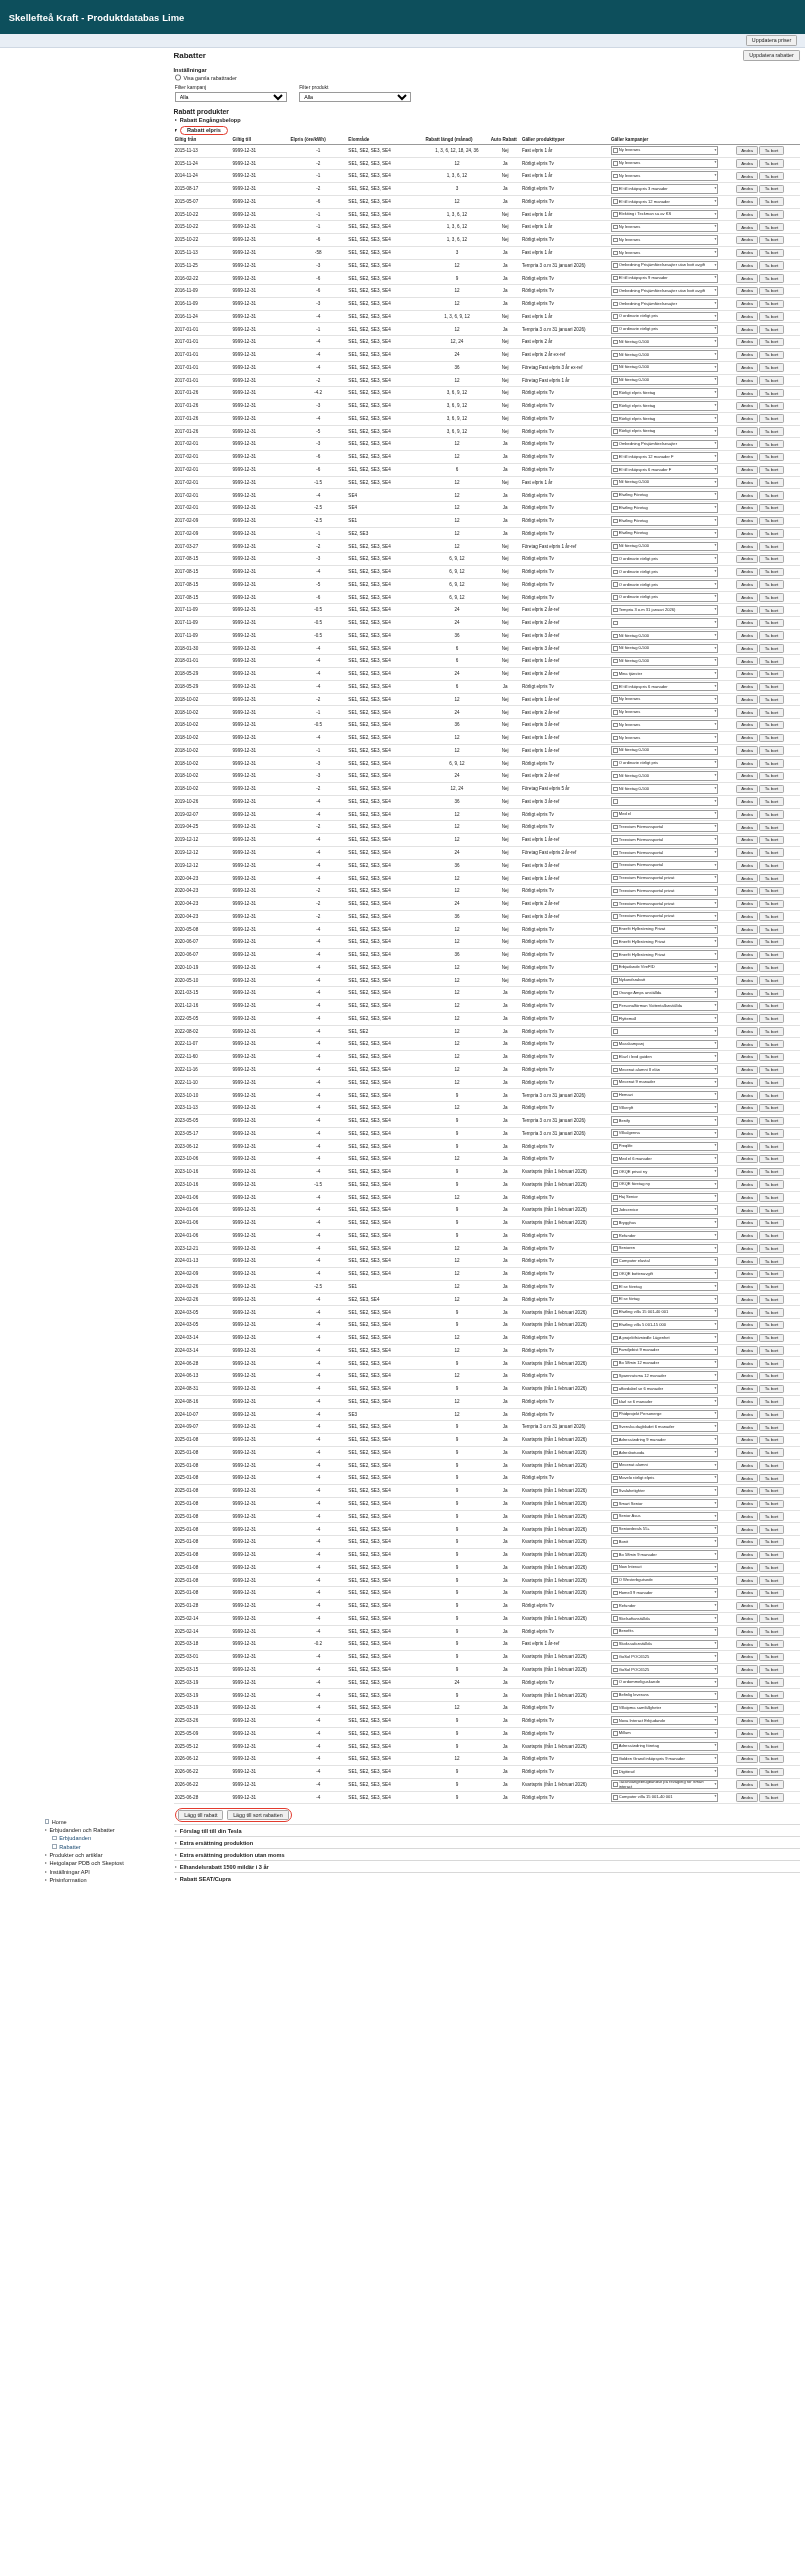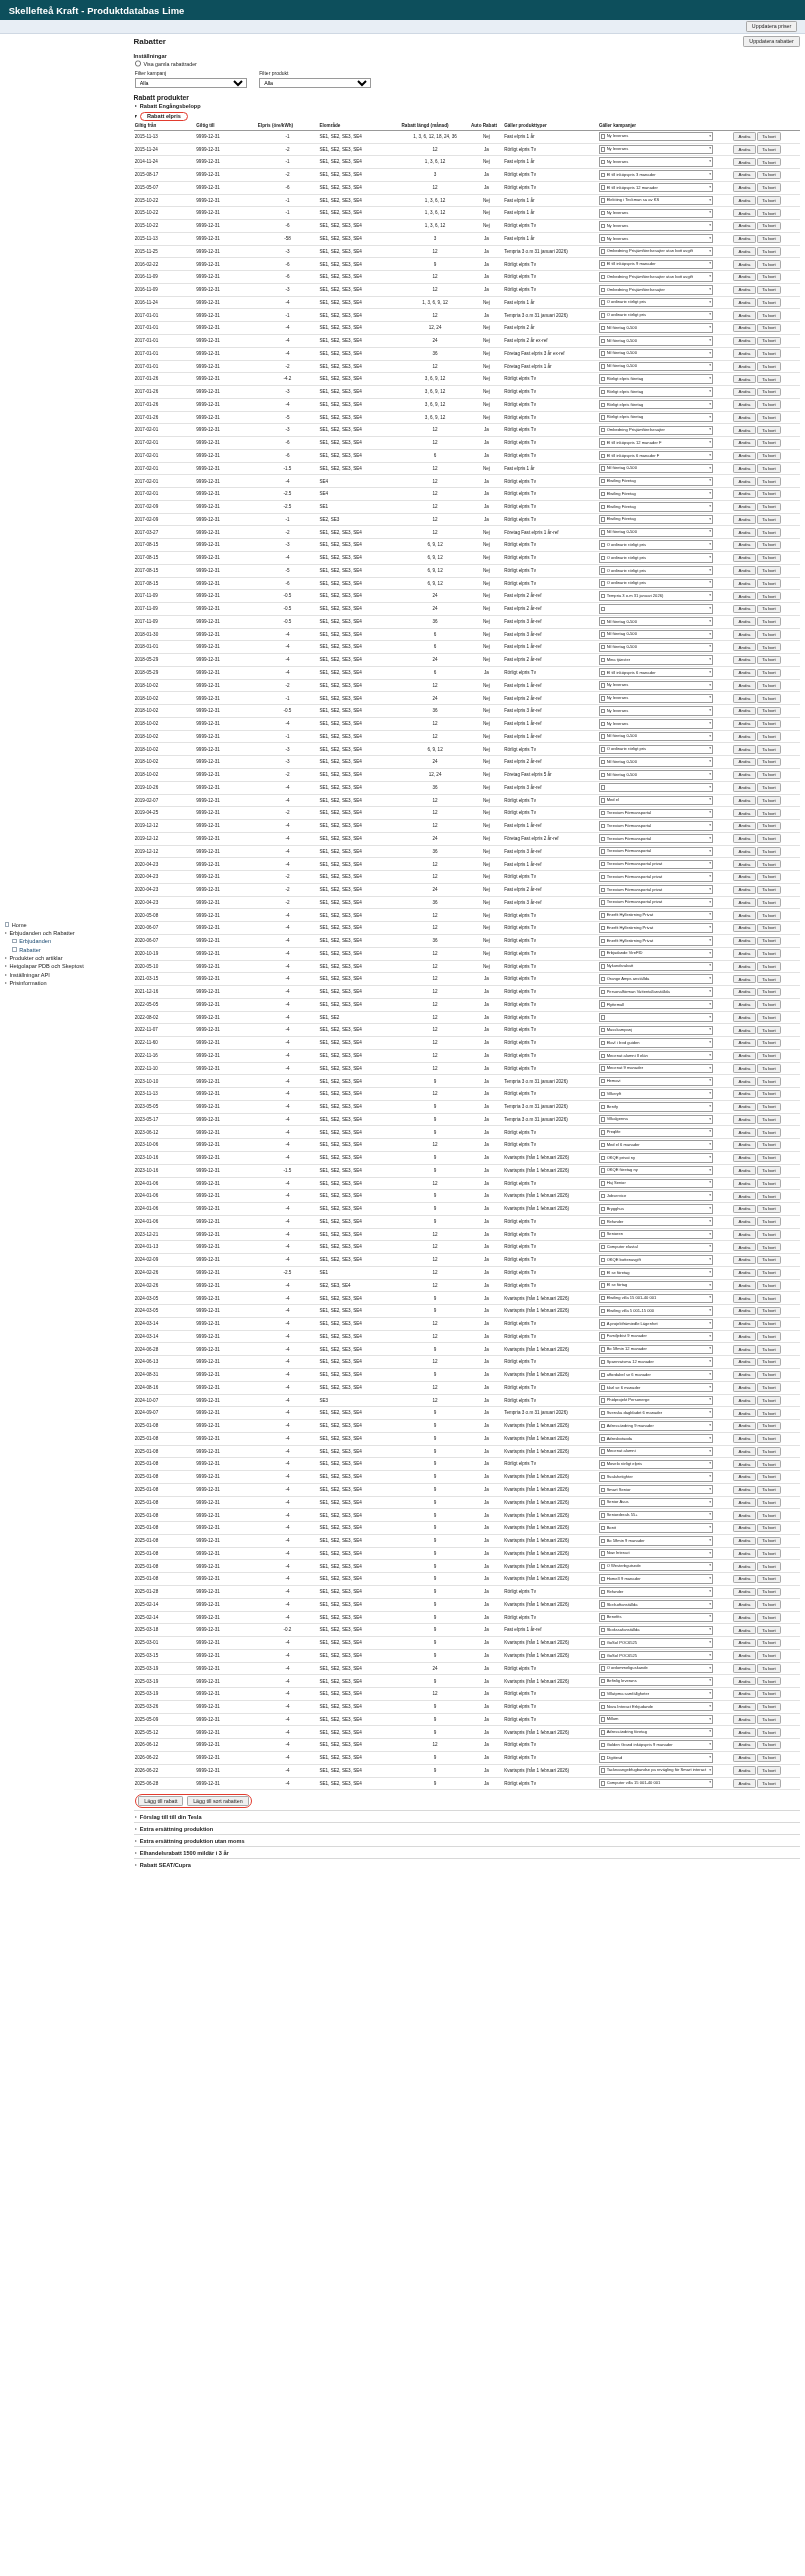--- a/index.html
+++ b/index.html
@@ -7,21 +7,21 @@
   body {
     width:806px;
     font-family: "Liberation Sans", sans-serif;
     font-size: 5.6px;
     color:#222;
     background:#ffffff;
   }
   .topbar {
     background:#0d4f5c;
     color:#ffffff;
-    height:20px;
+    height:34px;
     display:flex;
     align-items:center;
     padding:0 8.7px;
     font-size:9.4px;
     font-weight:600;
     letter-spacing:0.1px;
   }
   .band {
     background:#e8eef5;
     height:13.7px;
@@ -34,21 +34,21 @@
   .btn-small {
     background:#f0f0f0;
     border:0.6px solid #a8a8a8;
     border-radius:1.2px;
     font-size:5.3px;
     padding:1.2px 5px;
     cursor:pointer;
     color:#222;
     line-height:1.2;
   }
-  .layout { display:flex; align-items:center; }
+  .layout { display:flex; align-items:flex-end;margin-left:40px; }
   .sidebar {
     width:131px;
     flex:0 0 131px;
     padding:3.7px 2.5px 0 3.7px;
     background:#ffffff;
   }
   .side-item {
     display:flex;
     align-items:center;
     gap:2.5px;

